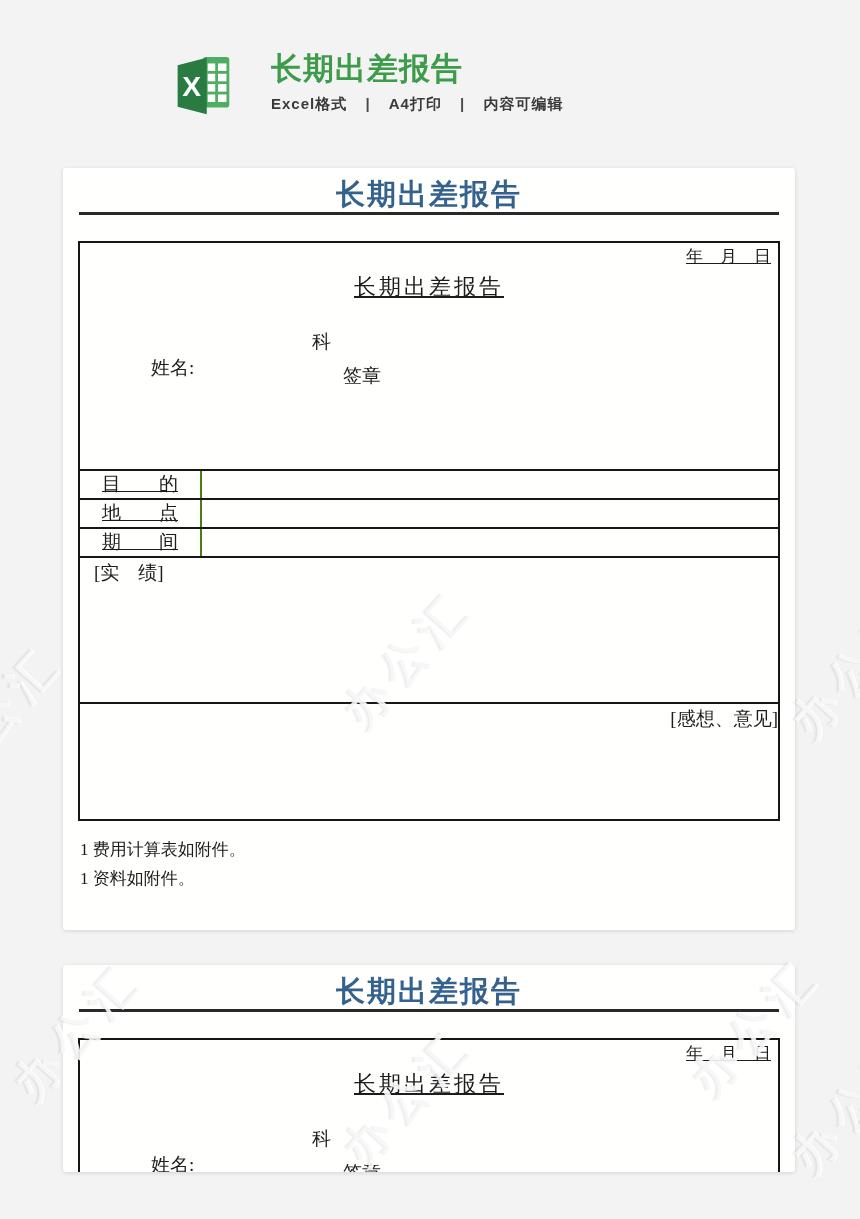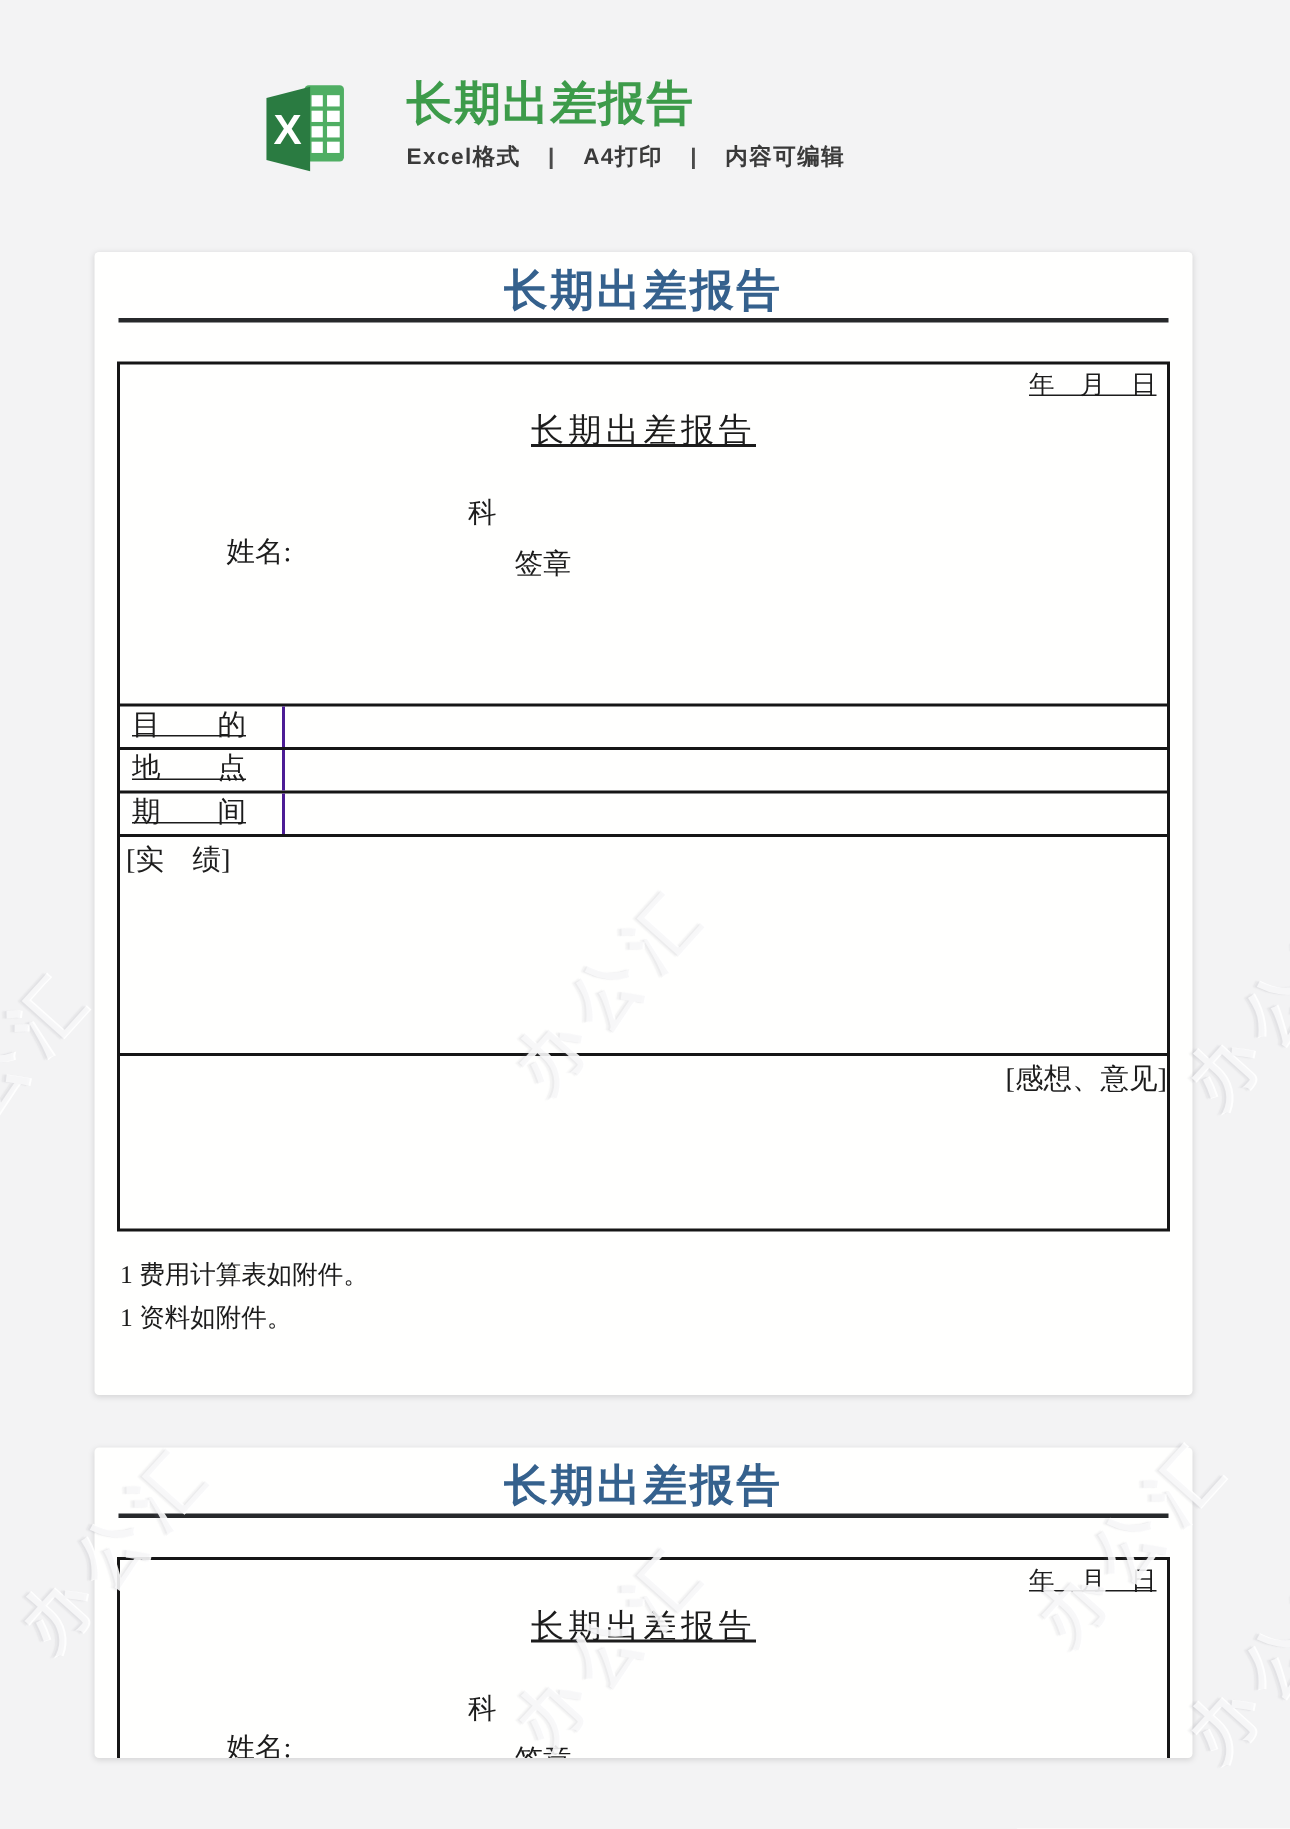--- a/index.html
+++ b/index.html
@@ -42,25 +42,25 @@
   .dept{position:absolute;left:232px;top:86px;font-size:19px;}
   .name{position:absolute;left:71px;top:112px;font-size:19px;}
   .seal{position:absolute;left:263px;top:120px;font-size:19px;}
   .intro{position:absolute;left:6px;right:6px;top:158px;font-size:20px;line-height:28px;}
   .intro-l1{display:flex;align-items:flex-end;}
   .intro-prefix{padding-left:22px;white-space:nowrap;}
   .intro-suffix{white-space:nowrap;}
   .blank{flex:1;border-bottom:2px solid #2e2e2e;margin:0 0 5px 0;height:1px;}
 
   .frow{display:flex;border-top:2px solid #161616;height:27px;}
-  .flabel{width:110px;border-right:2px solid #4c1d95;padding-left:8px;
+  .flabel{width:122px;border-right:2px solid #4d7c0f;padding-left:22px;
           font-size:19px;line-height:26px;box-sizing:border-box;}
   .fvalue{flex:1;}
 
-  .fsection{border-top:2px solid #161616;font-size:19px;}
+  .fsection{border-top:2px solid #161616;font-size:19px;padding-left:10px;}
   .fsection .slabel{display:inline-block;padding:2px 0 0 4px;}
   .s1{height:144px;} .s2{height:115px;text-align:right;}
 
   .notes{margin:6px 0 0 17px;font-family:"Liberation Serif","DejaVu Serif",serif;
          font-size:17px;line-height:29px;color:#1c1c1c;}
 
   
   .wm{
     position:absolute;z-index:6;pointer-events:none;white-space:nowrap;
     font-size:46px;font-weight:bold;letter-spacing:9px;

